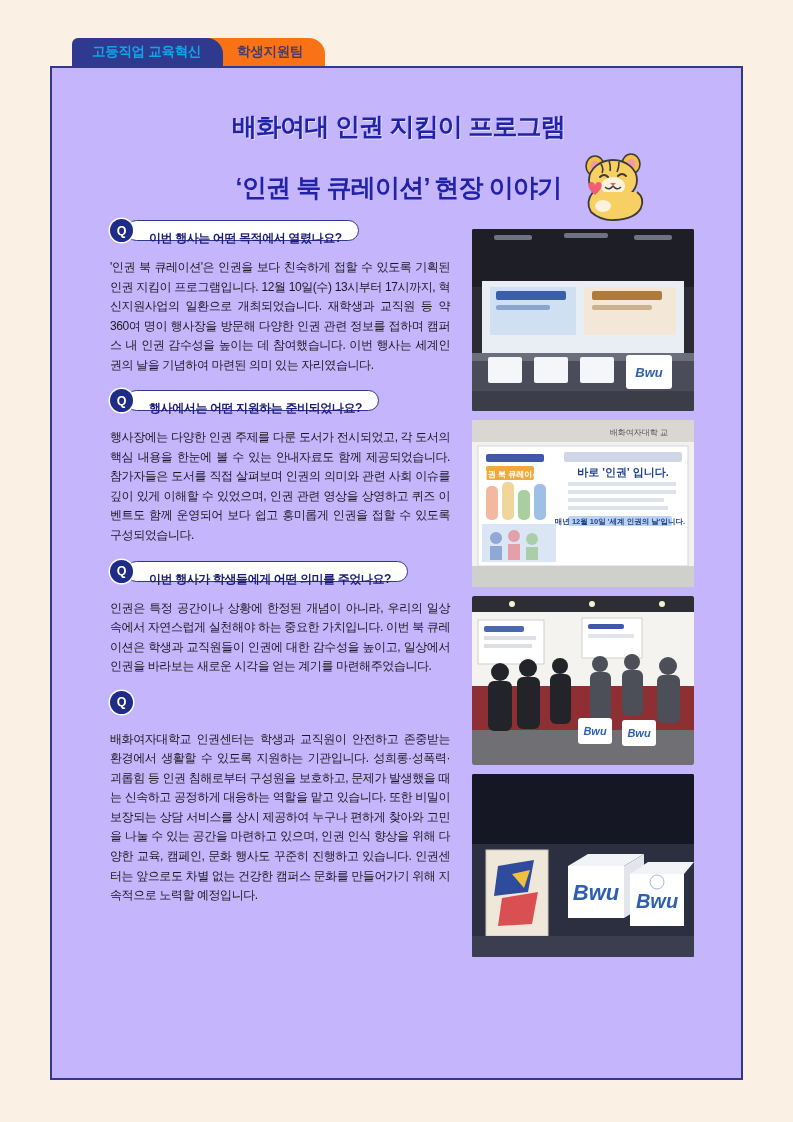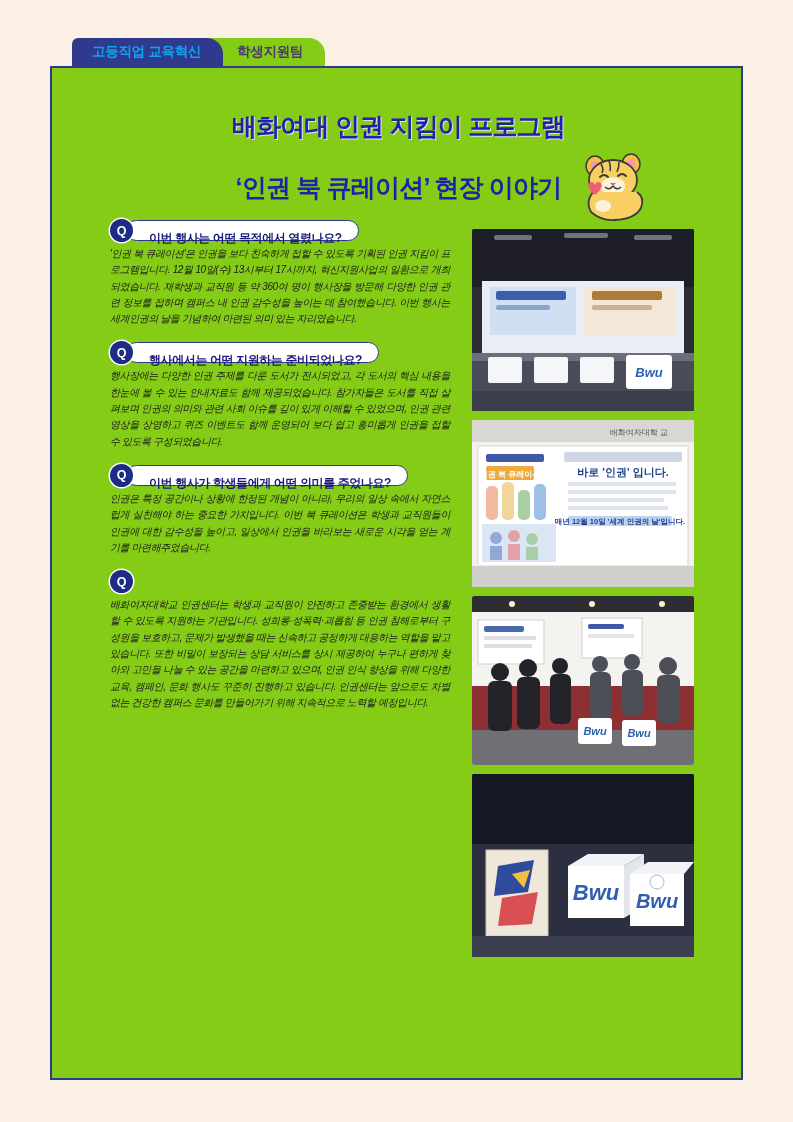--- a/index.html
+++ b/index.html
@@ -36,38 +36,38 @@
     white-space: nowrap;
   }
   .tab-primary {
     background: #2f3a8f;
     color: #0ea5e9;
     position: relative;
     z-index: 3;
     border-radius: 6px 16px 0 0;
   }
   .tab-secondary {
-    background: #84cc16;
+    background: #f97316;
     color: #4a3b6b;
     margin-left: -14px;
     padding-left: 28px;
     position: relative;
     z-index: 2;
     border-radius: 0 16px 0 0;
   }
 
   
   .frame {
     position: absolute;
     top: 66px;
     left: 50px;
     width: 693px;
     height: 1014px;
     border: 2px solid #2f3a8f;
-    background: #84cc16;
+    background: #c4b5fd;
     box-sizing: border-box;
   }
 
   
   .title-block {
     position: absolute;
     top: 42px;
     left: 0;
     width: 693px;
     text-align: center;
@@ -160,28 +160,27 @@
     color: #ffffff;
     font-size: 12.5px;
     font-weight: bold;
     display: flex;
     align-items: center;
     justify-content: center;
     z-index: 2;
     box-shadow: 0 0 0 1.5px #ffffff;
   }
   .qbody {
-    margin-top: 3px;
+    margin-top: 15px;
     margin-bottom: 15px;
-    font-size: 10px;
+    font-size: 12px;
     line-height: 1.63;
     color: #1a1a1a;
     letter-spacing: -0.42px;
     text-align: justify;
-    font-style: italic;
   }
 
   
   .photo {
     width: 222px;
     margin-bottom: 9px;
     border-radius: 2px;
     overflow: hidden;
     position: relative;
   }

